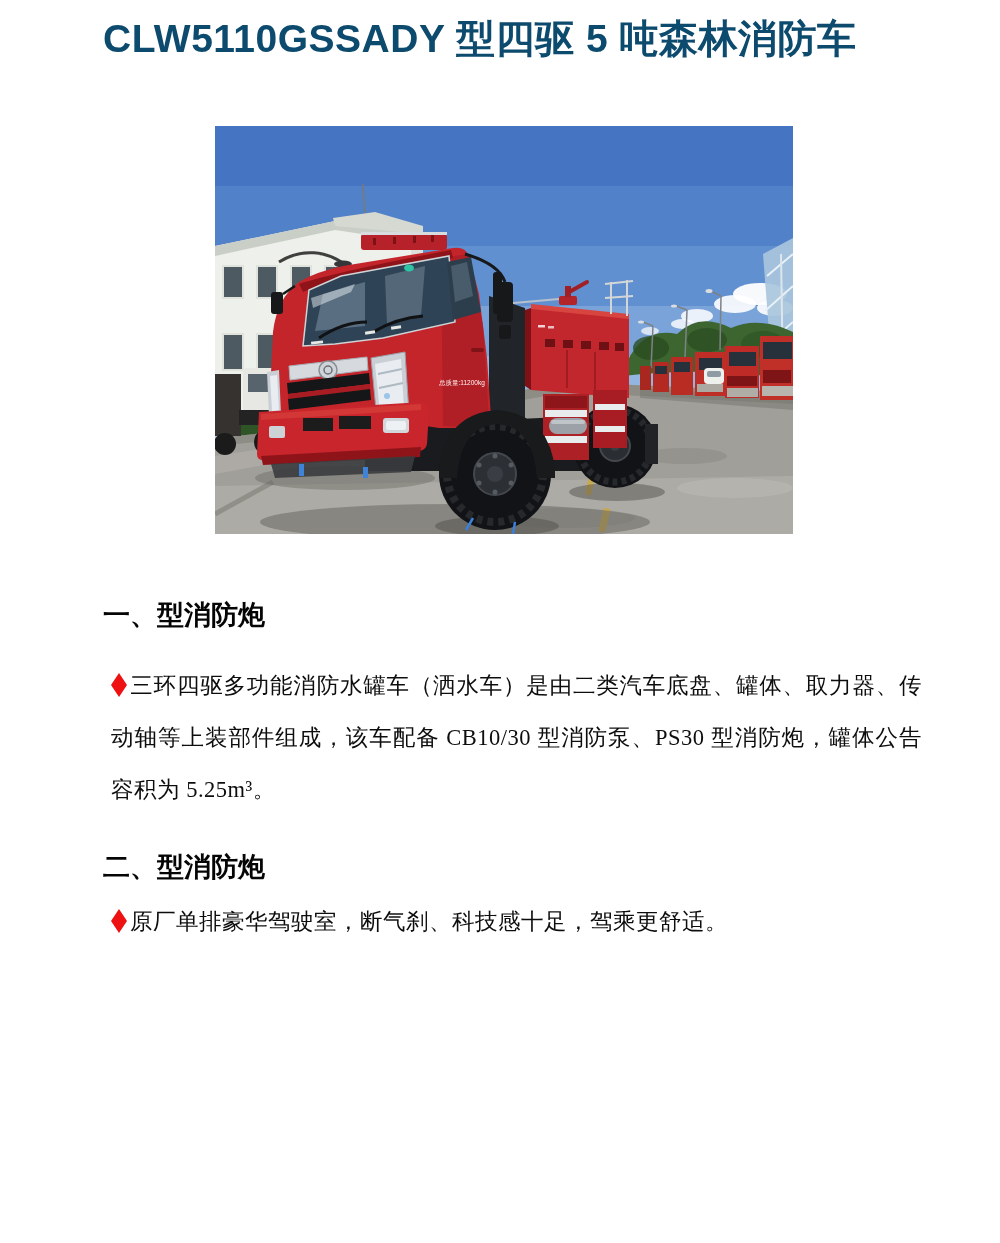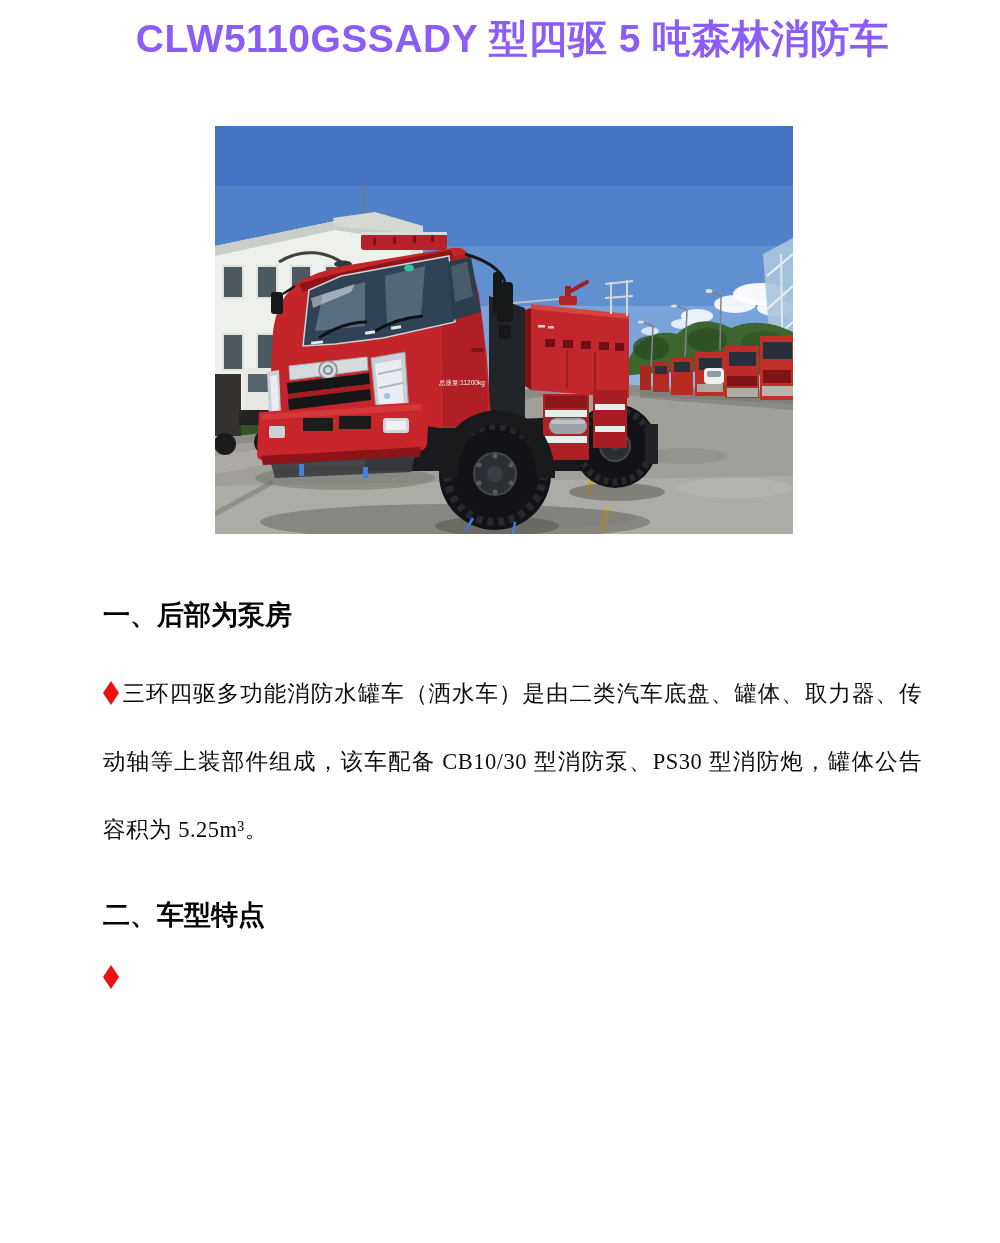--- a/index.html
+++ b/index.html
@@ -3,33 +3,33 @@
 <meta charset="utf-8">
 <style>
   html,body{margin:0;padding:0;}
   body{
     width:1000px;height:1243px;overflow:hidden;background:#ffffff;
     font-family:"Liberation Serif","DejaVu Serif",serif;color:#0d0d0d;
   }
   .content{padding:6px 78px 0 103px;}
   .title{
     font-family:"Liberation Sans","DejaVu Sans",sans-serif;
-    font-weight:bold;font-size:39px;line-height:50px;text-align:center;
-    margin:8px 0 0 0;color:#8b5cf6;letter-spacing:0.5px;
+    font-weight:bold;font-size:39px;line-height:50px;text-align:left;
+    margin:8px 0 0 0;color:#0c4a6e;letter-spacing:0.5px;
   }
   .photo-wrap{margin:62px 0 0 112px;width:578px;height:408px;padding:0;}
   .photo-wrap svg{display:block;}
   h2.sec{
     font-family:"Liberation Sans","DejaVu Sans",sans-serif;
     font-weight:bold;font-size:27px;line-height:34px;margin:64px 0 0 0;color:#050505;
   }
   h2.sec.second{margin-top:34px;}
   p.para{
-    font-size:22.5px;line-height:68px;text-align:justify;text-align-last:left;
-    margin:28px 0 0 0;letter-spacing:0.5px;
+    font-size:22.5px;line-height:52px;text-align:justify;text-align-last:left;
+    margin:28px 0 0 8px;letter-spacing:0.5px;
   }
   p.para.tight{margin-top:20px;}
   p.para.last{margin-top:12px;}
   .diamond{
     display:inline-block;width:16px;height:24px;background:#ee1111;
     clip-path:polygon(50% 0,100% 50%,50% 100%,0 50%);
     margin:0 3px 0 0;vertical-align:-4px;
   }
 </style>
 </head>
@@ -323,22 +323,22 @@
           <rect x="282" y="156" width="16" height="40" rx="4" fill="#17181A"></rect>
           <rect x="284" y="199" width="12" height="14" rx="3" fill="#17181A"></rect>
           <path d="M68,168 L80,160" stroke="#17181A" stroke-width="2.5"></path>
           <rect x="56" y="166" width="12" height="22" rx="3" fill="#17181A"></rect>
         </g>
       </g>
     </svg>
   </figure>
 
   <section>
-    <h2 class="sec">一、后部为泵房</h2>
+    <h2 class="sec">一、型消防炮</h2>
     <p class="para"><span class="diamond"></span><span>三环四驱多功能消防水罐车（洒水车）是由二类汽车底盘、罐体、取力器、传动轴等上装部件组成，该车配备 CB10/30 型消防泵、PS30 型消防炮，罐体公告容积为 5.25m³。</span></p>
   </section>
 
   <section>
-    <h2 class="sec second">二、车型特点</h2>
-    <p class="para last"><span class="diamond"></span></p>
+    <h2 class="sec second">二、型消防炮</h2>
+    <p class="para last"><span class="diamond"></span><span>原厂单排豪华驾驶室，断气刹、科技感十足，驾乘更舒适。</span></p>
   </section>
 
 </div>
 
 </body></html>

